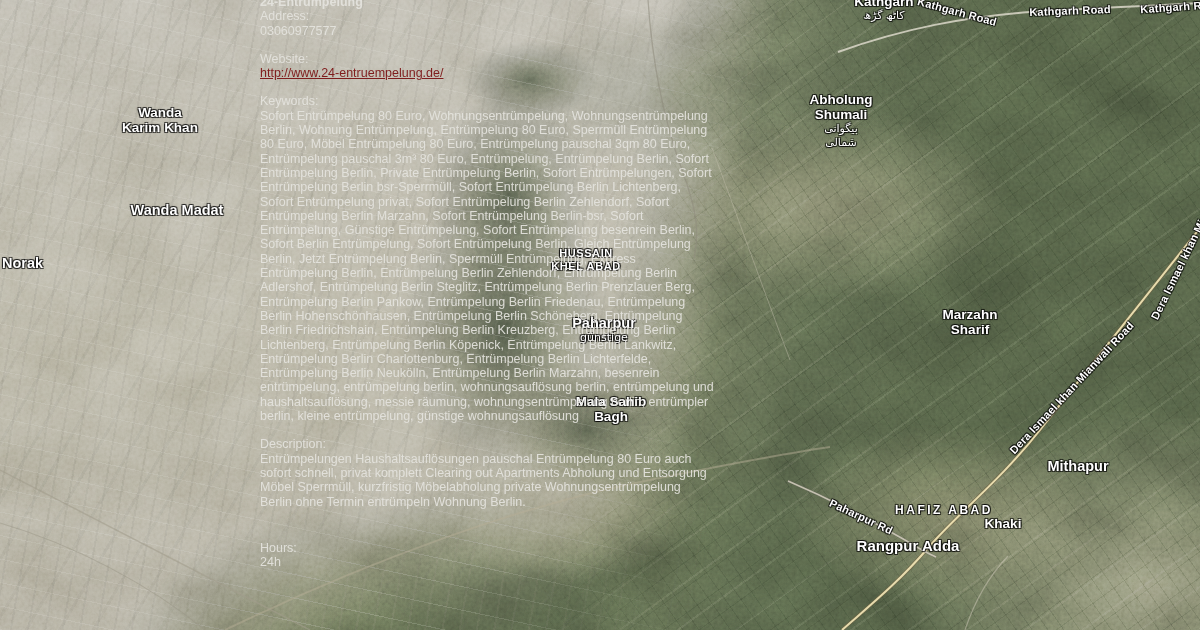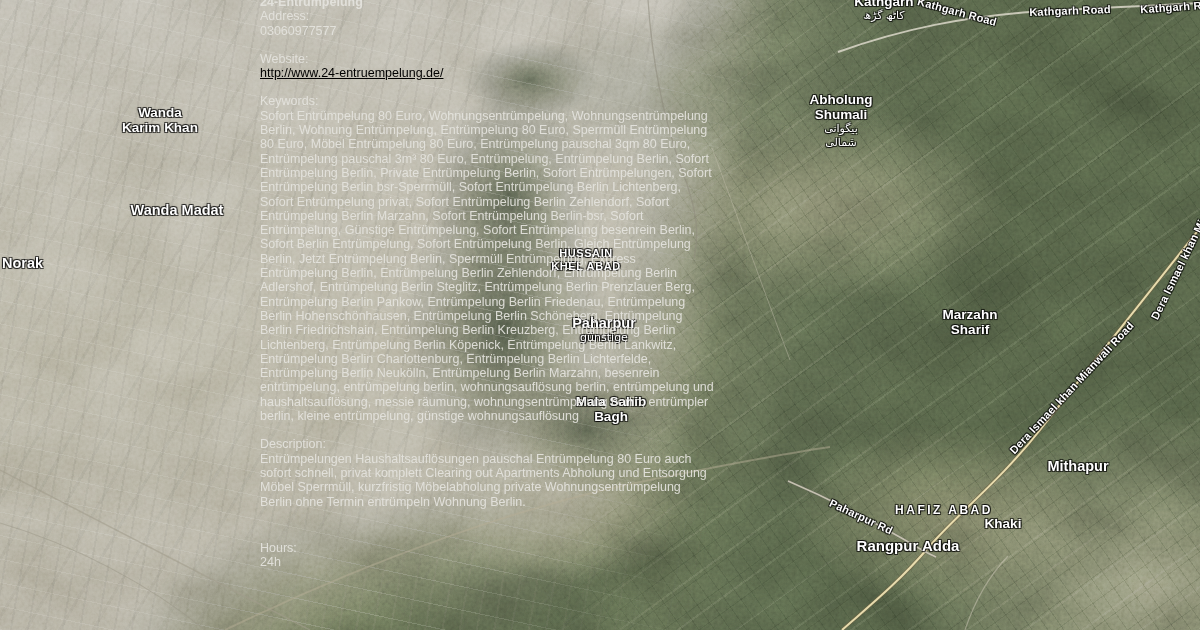--- a/index.html
+++ b/index.html
@@ -56,21 +56,21 @@
   .rangpur{font-size:15px;}
 
   
   .info{
     position:absolute;left:260px;top:-5px;width:455px;z-index:30;
     color:rgba(228,227,222,.93);font-size:12.5px;line-height:14.3px;
   }
   .info .b-title{font-weight:700;}
   .info .gap{margin-bottom:14px;}
   .info .gap2{margin-bottom:32px;}
-  .info a{color:#000000;text-decoration:underline;}
+  .info a{color:#7f1d1d;text-decoration:underline;}
 </style>
 </head>
 <body>
 
 <div id="stage">
 
   <div class="layer t-base"></div>
   <div class="layer t-green"></div>
   <div class="layer t-dark"></div>
   <div class="layer t-fields"></div>

